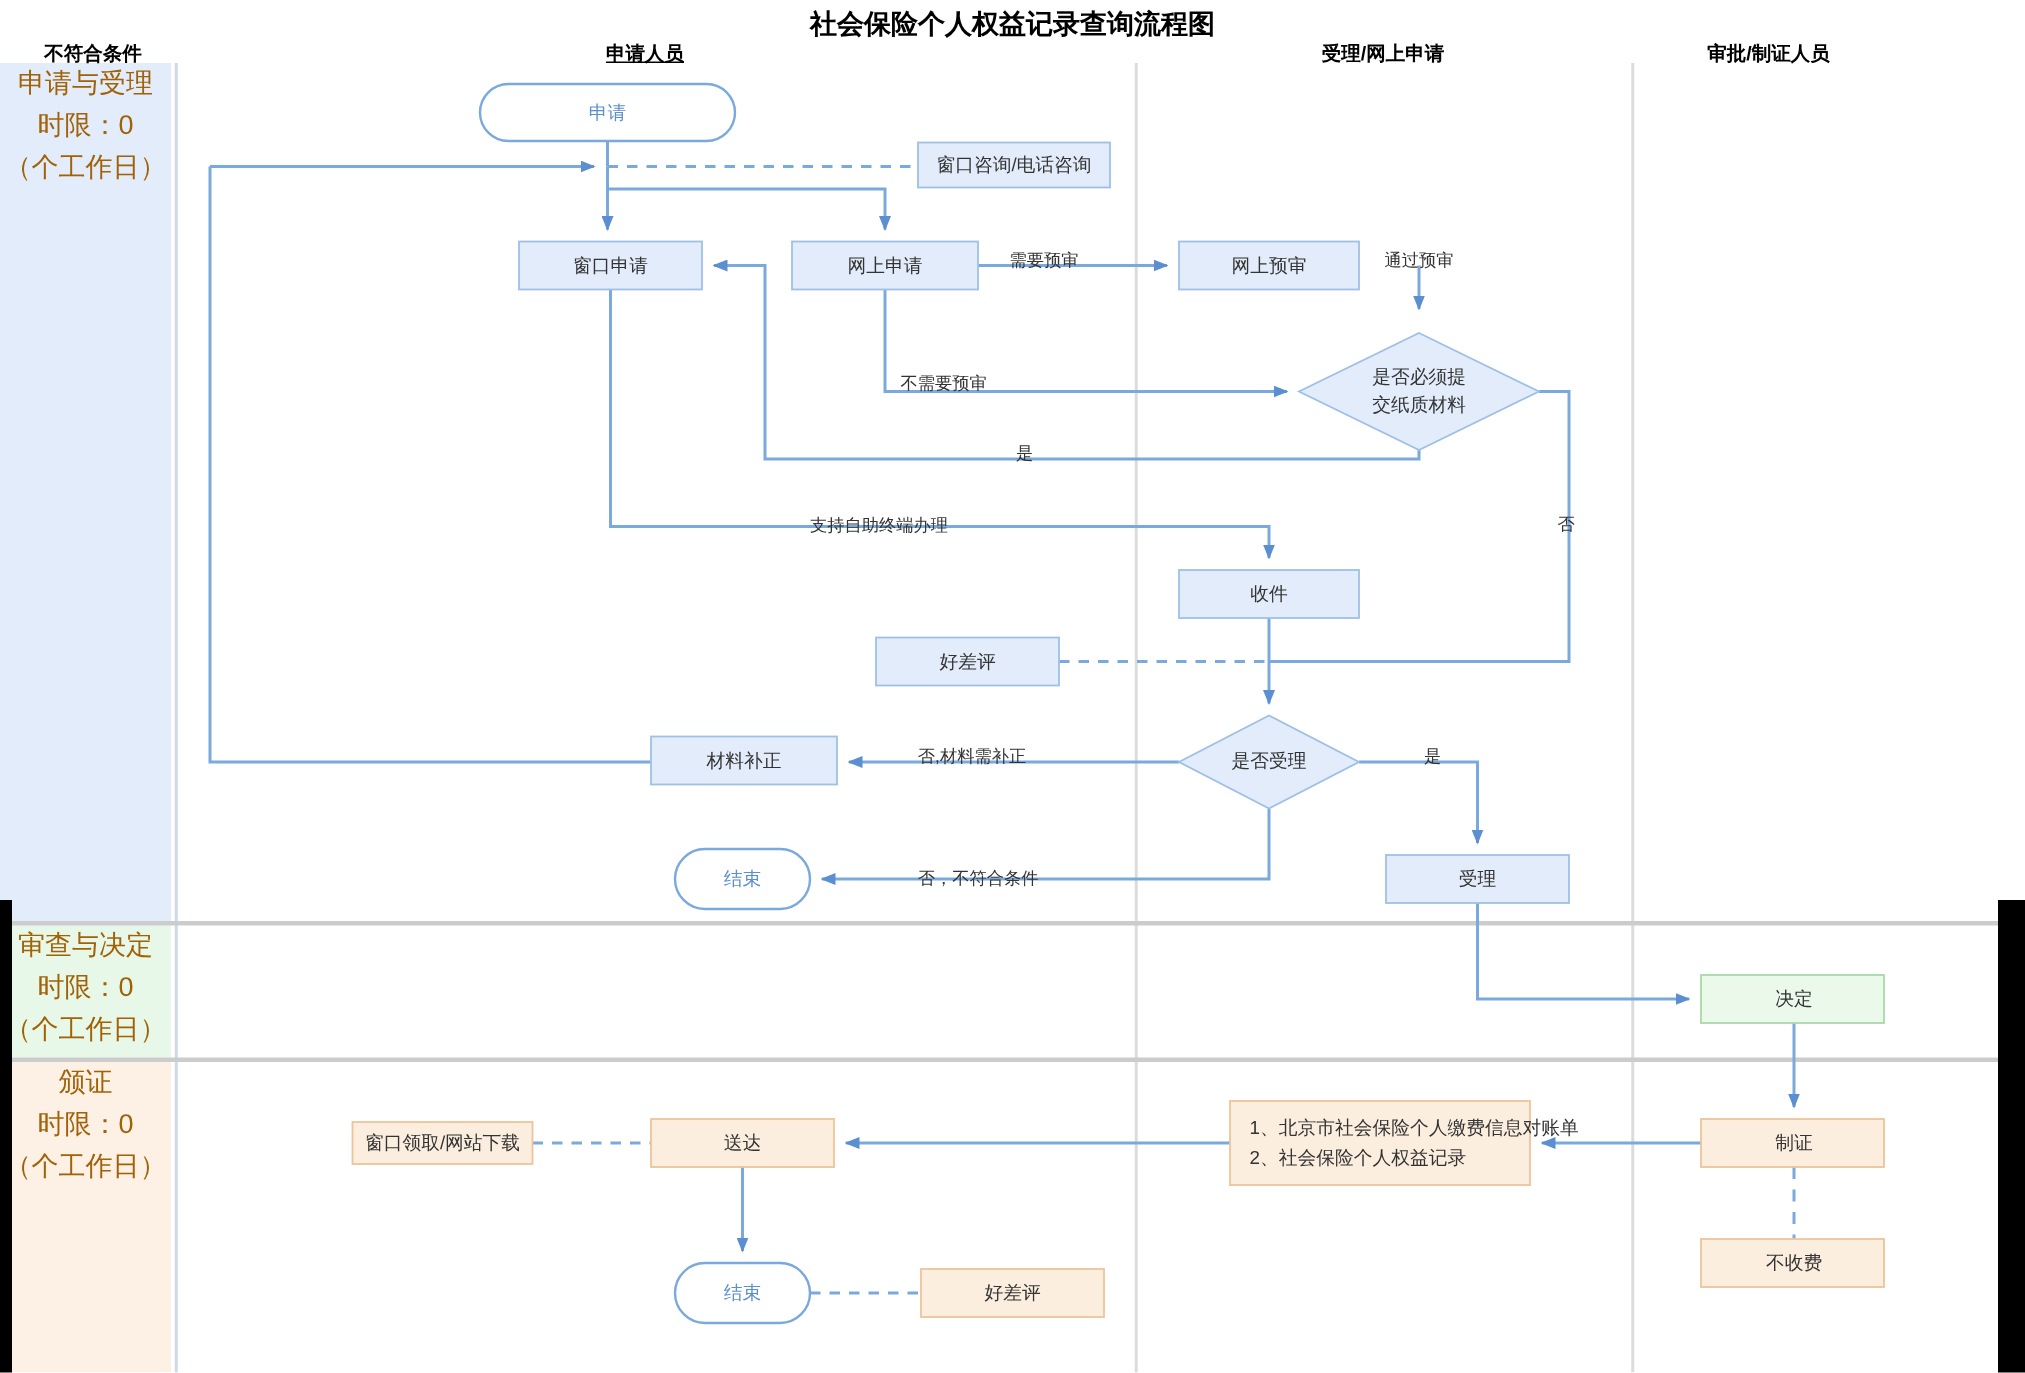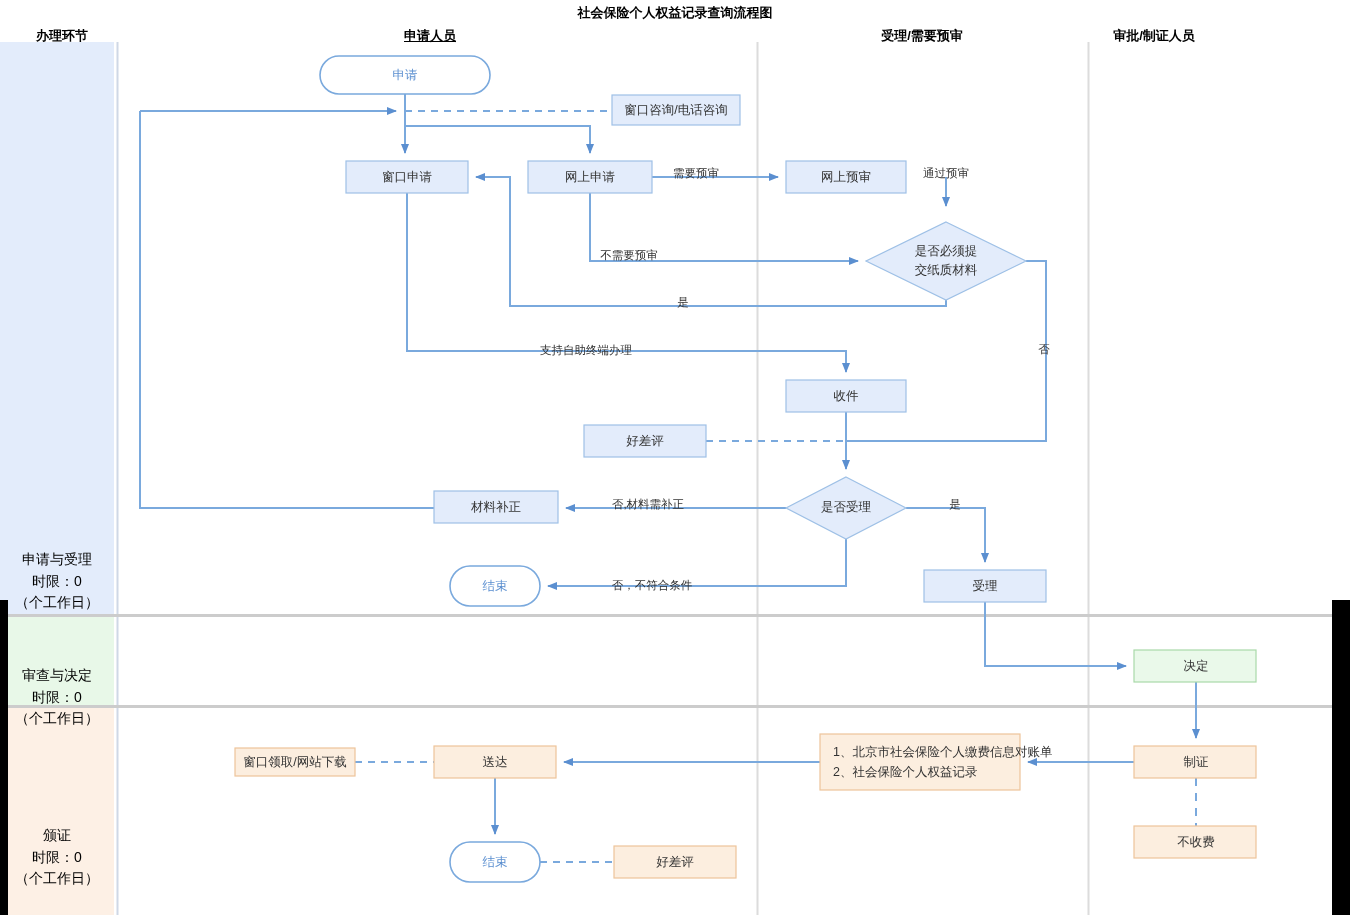--- a/index.html
+++ b/index.html
@@ -19,25 +19,25 @@
     position: absolute;
     font-size: 13px;
     font-weight: bold;
     color: #000;
     text-align: center;
     white-space: nowrap;
   }
   .stage-cell {
     position: absolute;
     display: flex;
-    align-items: flex-end;
+    align-items: flex-start;
     justify-content: center;
     text-align: center;
-    font-size: 14px;
-    color: #000000;
+    font-size: 18px;
+    color: #a16207;
     line-height: 1.55;
   }
   .edge-black {
     position: absolute;
     background: #000;
   }
   .node-label {
     font-size: 12.5px;
     fill: #333;
     text-anchor: middle;
@@ -62,21 +62,21 @@
     font-size: 12.5px;
     fill: #333;
     text-anchor: start;
     dominant-baseline: middle;
     font-family: "Liberation Sans", "DejaVu Sans", sans-serif;
   }
   .title {
     position: absolute;
     left: 0; top: 4px; width: 1350px;
     text-align: center;
-    font-size: 13px;
+    font-size: 18px;
     font-weight: bold;
     color: #000;
   }
 </style>
 </head>
 <body>
 
 <div id="chart-root">
 
   <div class="title">社会保险个人权益记录查询流程图</div>
@@ -268,24 +268,24 @@
       <text class="edge-label" x="629" y="256">不需要预审</text>
       <text class="edge-label" x="683" y="303">是</text>
       <text class="edge-label" x="1044" y="350">否</text>
       <text class="edge-label" x="586" y="351">支持自助终端办理</text>
       <text class="edge-label" x="648" y="505">否,材料需补正</text>
       <text class="edge-label" x="955" y="505">是</text>
       <text class="edge-label" x="652" y="586">否，不符合条件</text>
     </g>
   </svg>
 
-  <div class="lane-header" style="left:0;   top:27px; width:124px;">办理环节</div>
+  <div class="lane-header" style="left:0;   top:27px; width:124px;">不符合条件</div>
   <div class="lane-header" style="left:368px;top:27px; width:124px;text-decoration:underline;">申请人员</div>
-  <div class="lane-header" style="left:852px;top:27px; width:140px;">受理/需要预审</div>
-  <div class="lane-header" style="left:1084px;top:27px;width:140px;">审批/制证人员</div>
+  <div class="lane-header" style="left:852px;top:27px; width:140px;">受理/网上申请</div>
+  <div class="lane-header" style="left:1109px;top:27px;width:140px;">审批/制证人员</div>
 
   <div class="stage-cell" style="left:0; top:42px; width:114px; height:572px;">
     <div>
       <div>申请与受理</div>
       <div>时限：0</div>
       <div>（个工作日）</div>
     </div>
   </div>
   <div class="stage-cell" style="left:0; top:617px; width:114px; height:113px;">
     <div>

